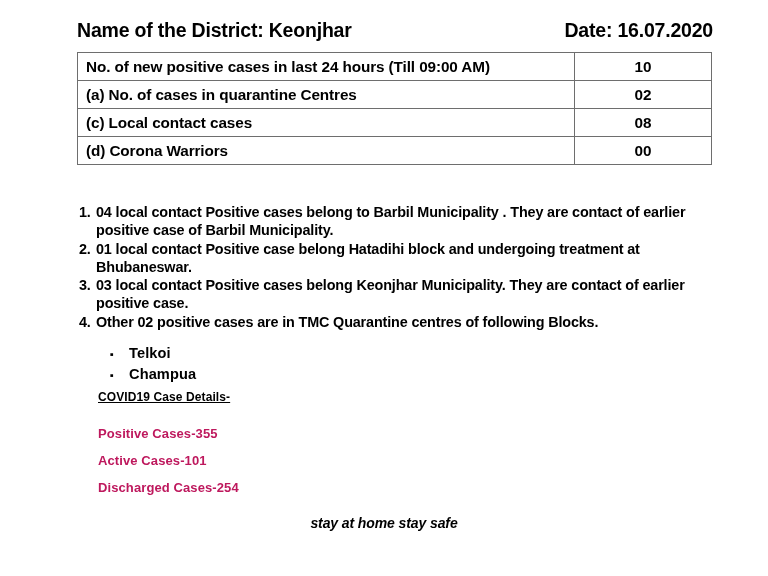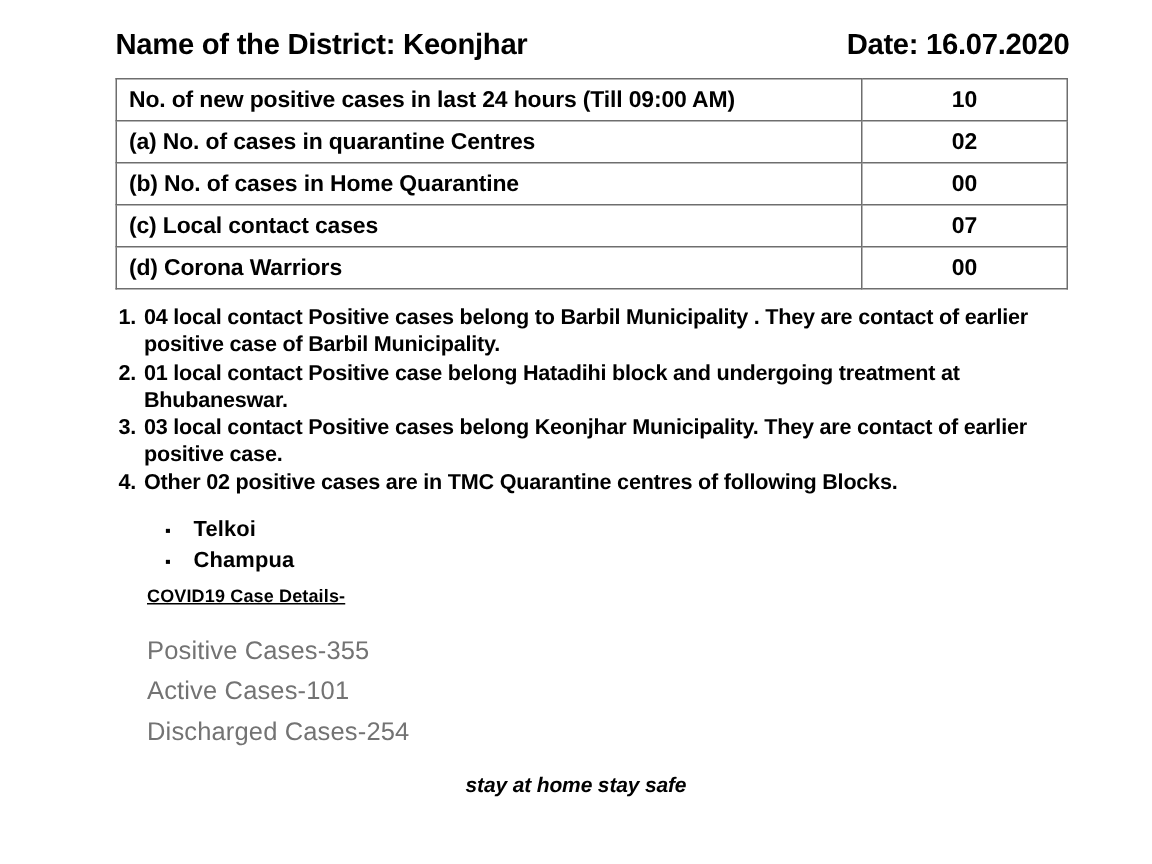--- a/index.html
+++ b/index.html
@@ -124,23 +124,23 @@
     letter-spacing: 0.1px;
     text-decoration: underline;
   }
   .covid-stats {
     position: absolute;
     left: 98px;
     top: 420px;
     width: 400px;
   }
   .covid-stat {
-    font-size: 17px;
-    font-weight: 400;
-    color: #737373;
+    font-size: 13px;
+    font-weight: 700;
+    color: #be185d;
     line-height: 27px;
     letter-spacing: 0.1px;
   }
 
   
   .footer {
     position: absolute;
     left: 0;
     top: 515px;
     width: 768px;
@@ -165,26 +165,22 @@
     <tbody>
       <tr>
         <td>No. of new positive cases in last 24 hours (Till 09:00 AM)</td>
         <td class="value-cell">10</td>
       </tr>
       <tr>
         <td>(a) No. of cases in quarantine Centres</td>
         <td class="value-cell">02</td>
       </tr>
       <tr>
-        <td>(b) No. of cases in Home Quarantine</td>
-        <td class="value-cell">00</td>
-      </tr>
-      <tr>
         <td>(c) Local contact cases</td>
-        <td class="value-cell">07</td>
+        <td class="value-cell">08</td>
       </tr>
       <tr>
         <td>(d) Corona Warriors</td>
         <td class="value-cell">00</td>
       </tr>
     </tbody>
   </table>
 
   <div class="notes">
     <div class="note">

